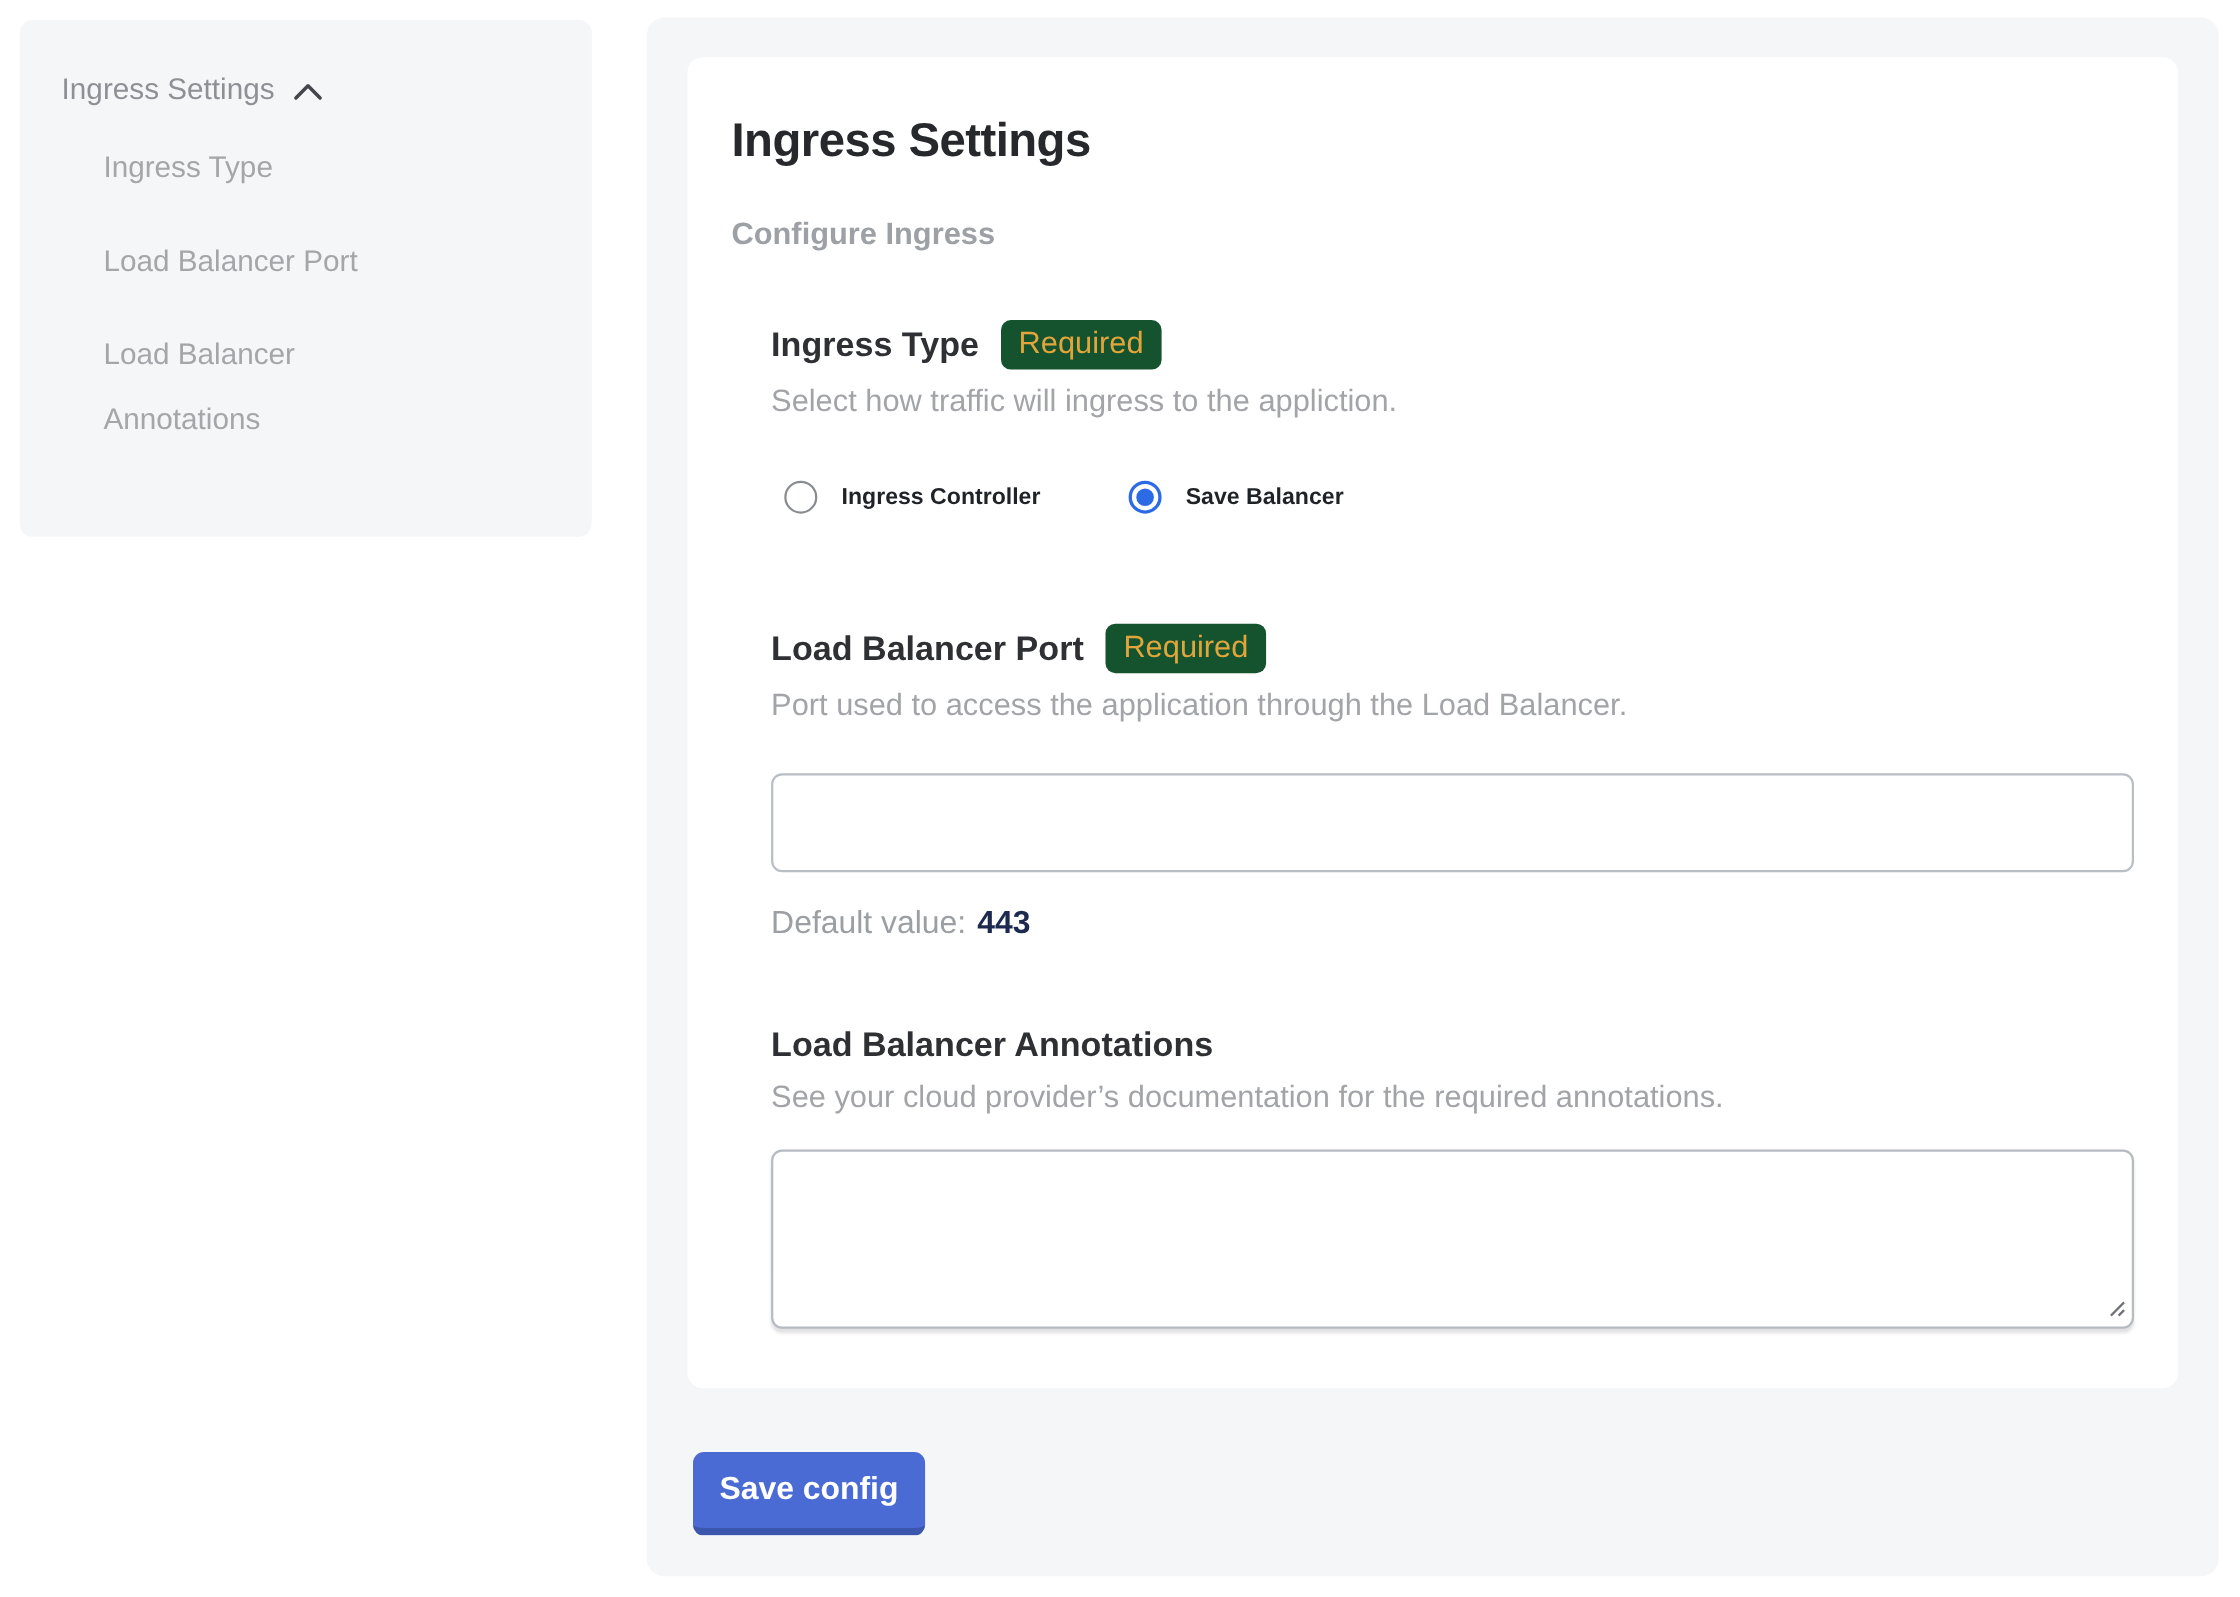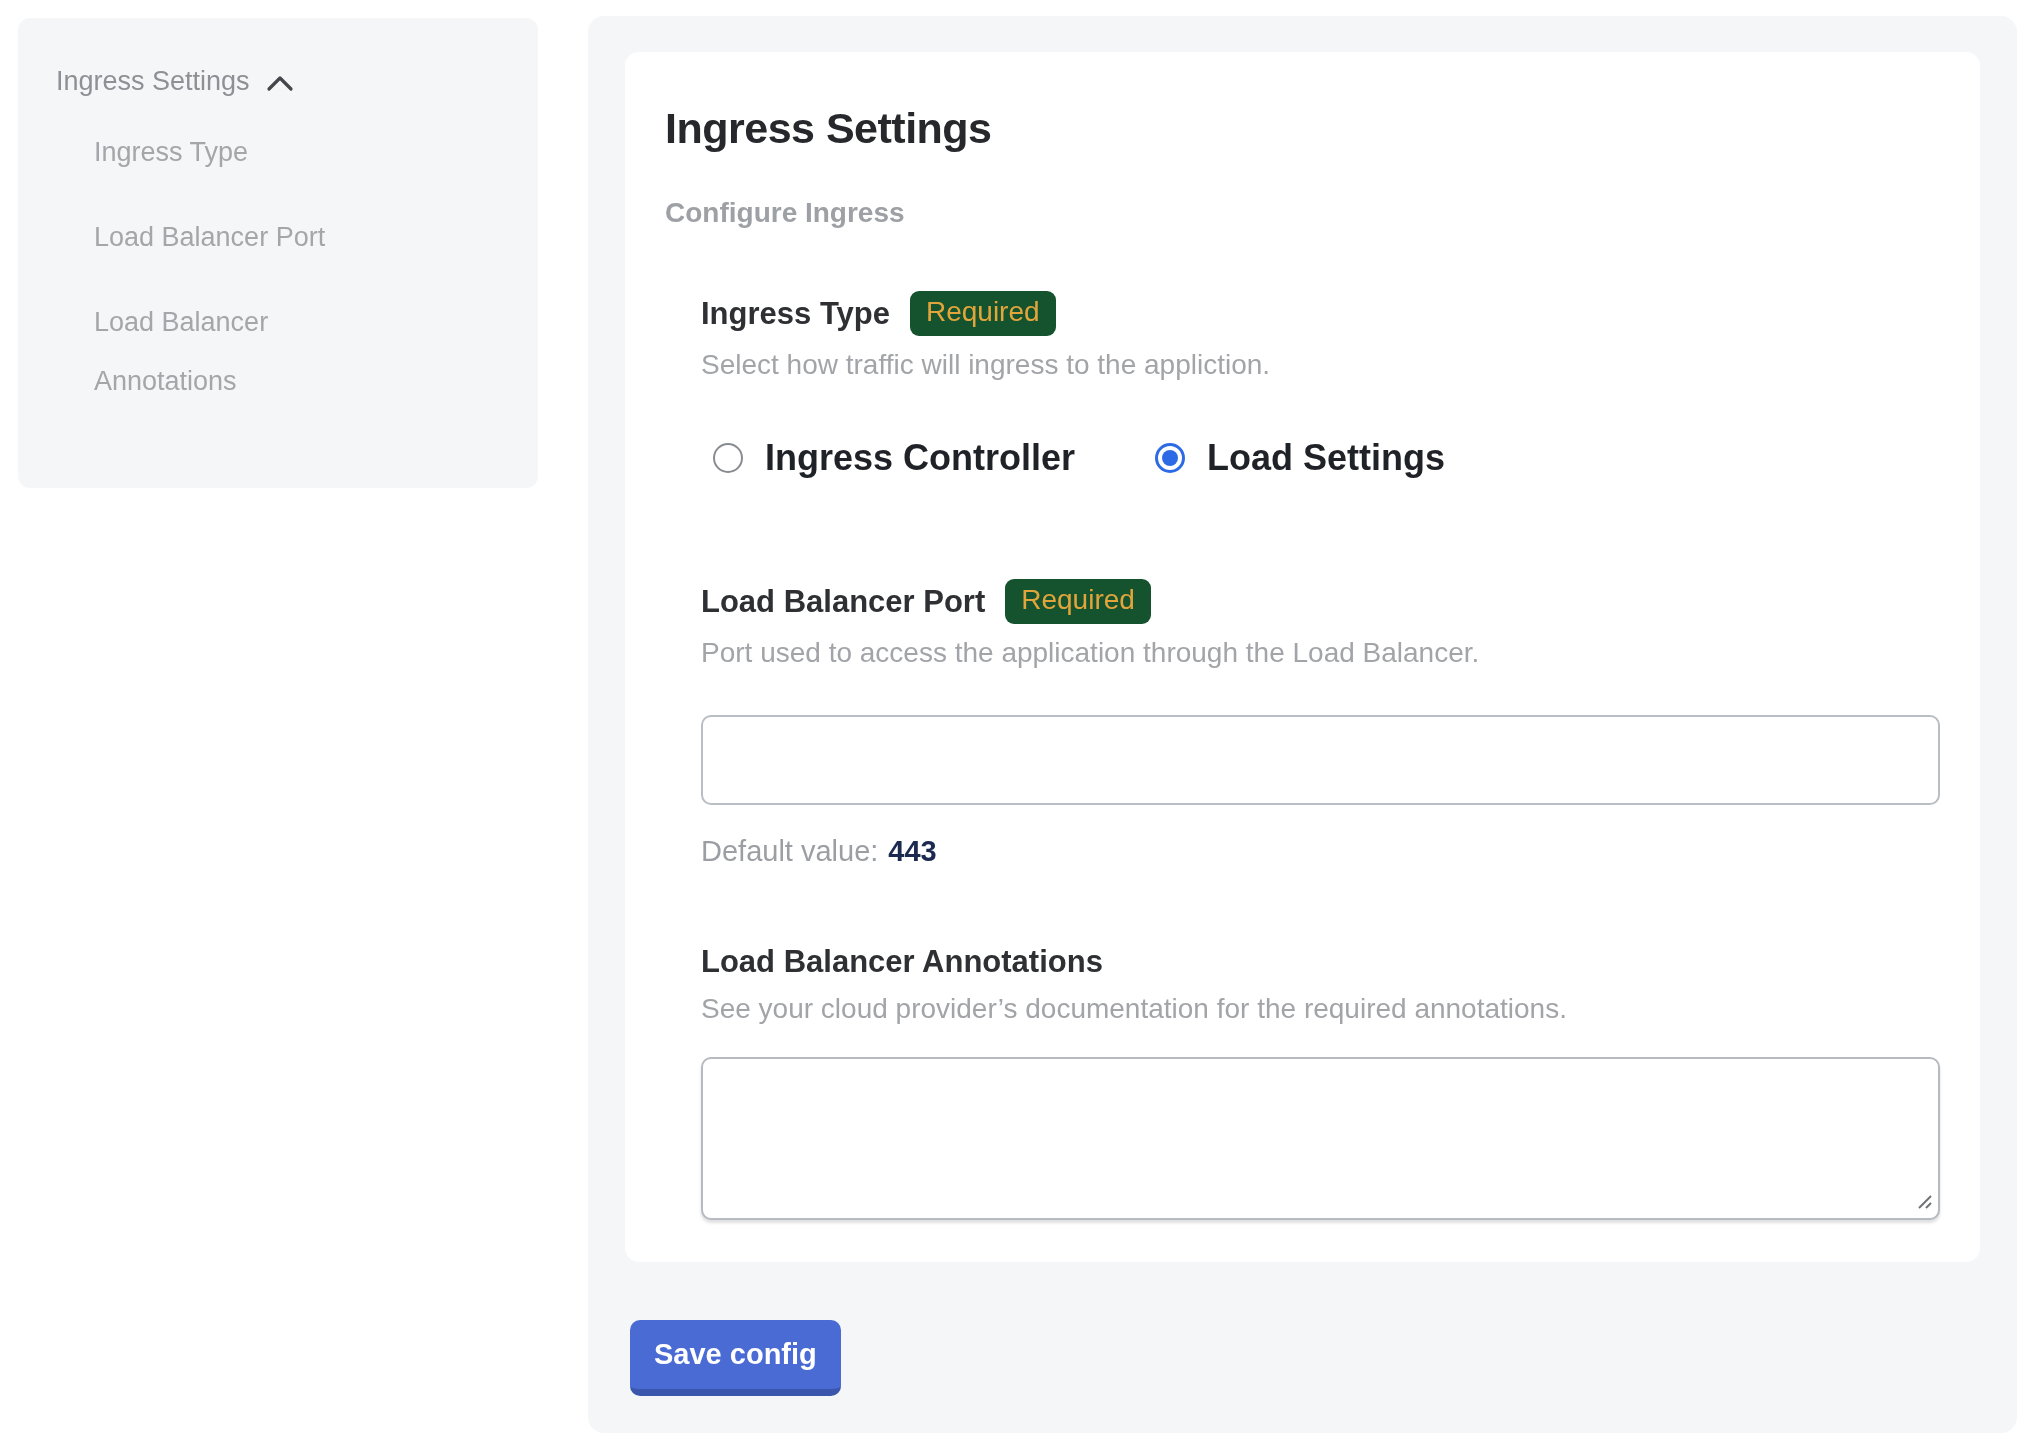--- a/index.html
+++ b/index.html
@@ -27,21 +27,21 @@
   .sections{ margin-left:36px; }
   .label-row{ display:flex; align-items:center; gap:20px; }
   .section-label{ font-size:31px; font-weight:600; color:#2e3033; }
   .badge{ font-size:28px; color:#e2a53c; background:#14532d;
     padding:5px 16px 8px; border-radius:9px; }
   .section-desc{ margin-top:13px; font-size:28px; color:#a2a4a8; }
 
   .sec-ingress-type{ margin-top:62px; }
   .radio-row{ margin-top:56px; margin-left:12px; display:flex; align-items:center; gap:80px; }
   .radio-option{ display:flex; align-items:center; gap:22px;
-    font-size:36px; font-weight:600; color:#1f2226; cursor:pointer; }
+    font-size:21px; font-weight:600; color:#1f2226; cursor:pointer; }
   .radio{ width:30px; height:30px; border-radius:50%; flex:0 0 30px; position:relative; }
   .radio.unselected{ border:2.5px solid #888b90; background:#fff; }
   .radio.selected{ border:3.5px solid #2d6be6; background:#fff; }
   .radio.selected::after{ content:''; position:absolute; inset:4px;
     border-radius:50%; background:#2d6be6; }
 
   .sec-lb-port{ margin-top:100px; }
   .port-input{ display:block; margin-top:46px; width:100%; height:90px;
     border:2px solid #b9bdc4; border-radius:10px; background:#fff;
     font-size:30px; padding:0 24px; color:#2a2c30; outline:none;
@@ -96,21 +96,21 @@
         </div>
         <div class="section-desc">Select how traffic will ingress to the appliction.</div>
 
         <div class="radio-row">
           <div class="radio-option">
             <span class="radio unselected"></span>
             <span>Ingress Controller</span>
           </div>
           <div class="radio-option">
             <span class="radio selected"></span>
-            <span>Load Settings</span>
+            <span>Save Balancer</span>
           </div>
         </div>
       </section>
 
       <section class="sec-lb-port">
         <div class="label-row">
           <span class="section-label">Load Balancer Port</span>
           <span class="badge">Required</span>
         </div>
         <div class="section-desc">Port used to access the application through the Load Balancer.</div>

